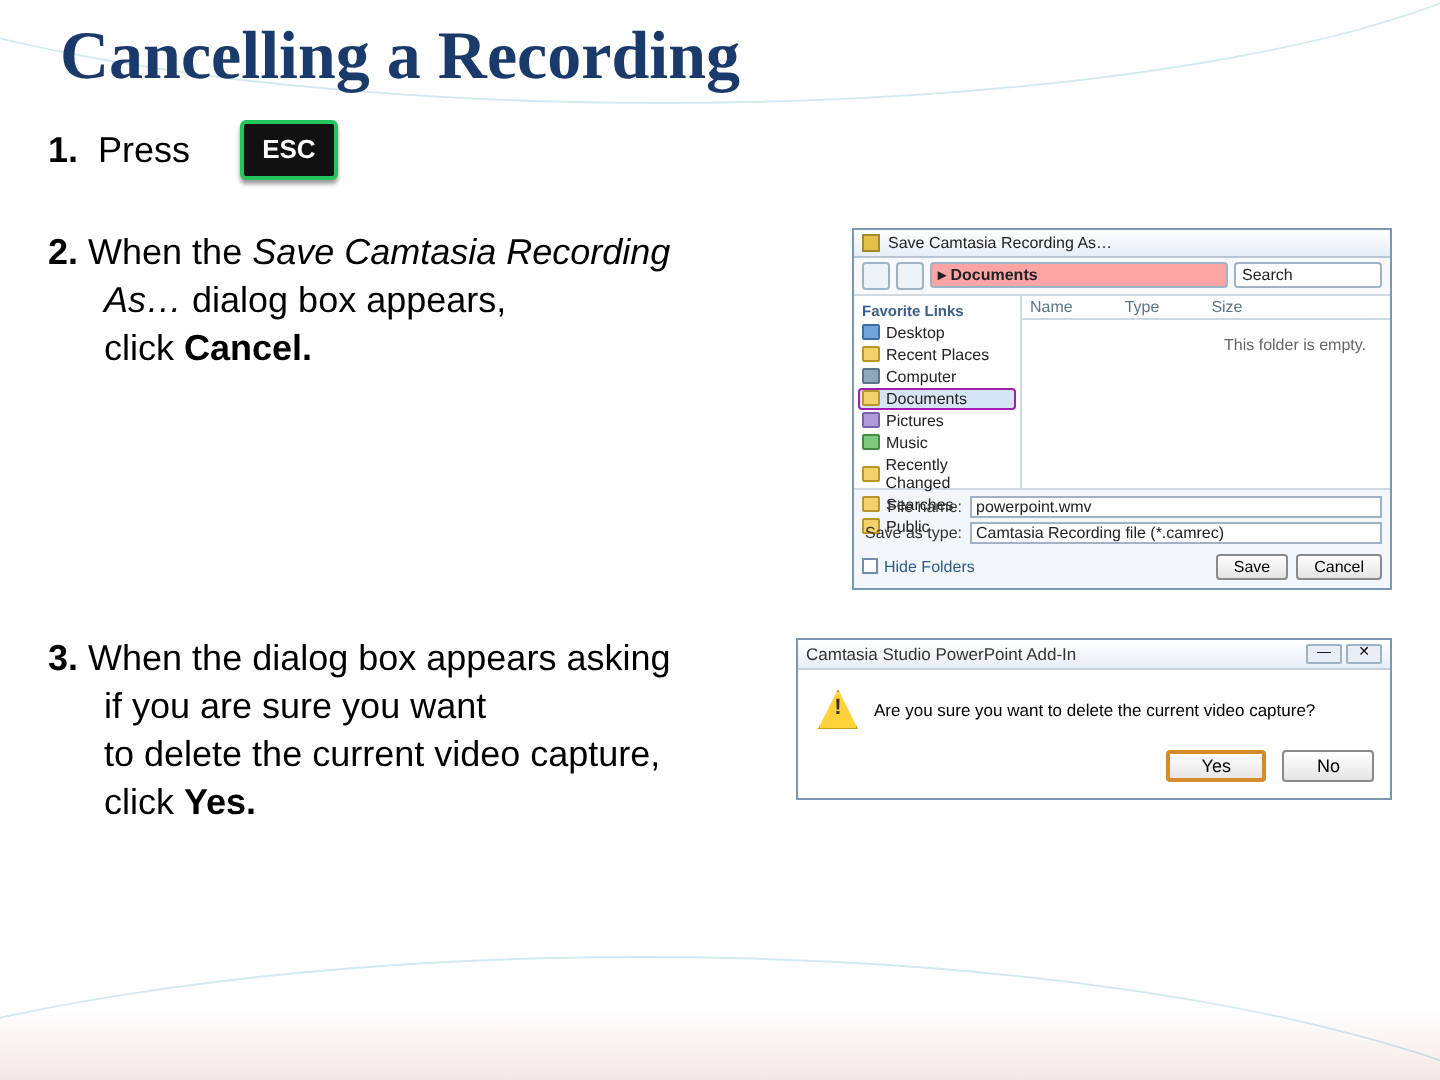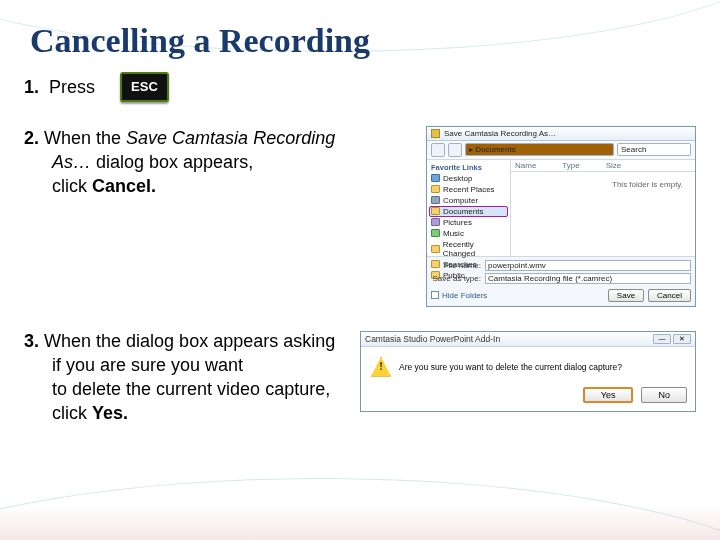--- a/index.html
+++ b/index.html
@@ -21,21 +21,21 @@
   body::before { width: 900px; height: 200px; left: -120px; top: -150px; }
   body::after  { width: 1000px; height: 260px; left: -180px; bottom: -200px; }
   .bottom-stripe {
     position: absolute;
     left: 0; right: 0; bottom: 0;
     height: 36px;
     background: linear-gradient(to top, rgba(180,60,60,0.12), rgba(180,60,60,0));
     z-index: 0;
   }
 
-  .slide { position: relative; z-index: 1; padding: 22px 24px 0 24px; }
+  .slide { position: relative; z-index: 1; padding: 10px 24px 0 24px; }
 
   .title {
     font-family: "Times New Roman", Georgia, serif;
     font-size: 34px;
     color: #1a3a6b;
     margin: 0 0 14px 6px;
   }
 
   .step { display: flex; align-items: flex-start; gap: 14px; margin-bottom: 22px; }
   .step-text {
@@ -51,21 +51,21 @@
 
   
   .esc-key {
     display: inline-block;
     background: #111;
     color: #fff;
     font-family: Arial, sans-serif;
     font-weight: bold;
     font-size: 13px;
     padding: 4px 9px;
-    border: 2px solid #4d7c0f;
+    border: 2px solid #22c55e;
     border-radius: 3px;
     box-shadow: 0 2px 2px rgba(0,0,0,0.4);
     position: relative;
     top: -2px;
   }
 
   
   .save-dlg {
     width: 270px;
     border: 1px solid #7a97b3;
@@ -84,22 +84,22 @@
   .sd-nav {
     display: flex; align-items: center; gap: 3px;
     padding: 2px 4px;
     background: #f7f9fc;
     border-bottom: 1px solid #d0d8e2;
   }
   .sd-nav .arrow {
     width: 14px; height: 14px; border:1px solid #9fb3c7; border-radius:2px; background:#eef3f9;
   }
   .sd-nav .path {
-    flex:1; border:1px solid #9fb3c7; border-radius:2px; background:#a16207; padding:1px 3px;
-    white-space:nowrap; overflow:hidden;
+    flex:1; border:1px solid #9fb3c7; border-radius:2px; background:#fca5a5; padding:1px 3px;
+    white-space:nowrap; overflow:hidden;font-weight:bold;
   }
   .sd-nav .search {
     width: 74px; border:1px solid #9fb3c7; border-radius:2px; background:#fff; padding:1px 3px;
   }
   .sd-body { display:flex; height: 96px; }
   .sd-side {
     width: 84px; border-right:1px solid #d0d8e2; background:#fff; padding:2px 2px;
   }
   .sd-side .hdr { color:#3a5f8a; font-weight:bold; padding:1px 2px; font-size:7.5px; }
   .sd-side .item { display:flex; align-items:center; gap:3px; padding:1px 2px; }
@@ -126,21 +126,21 @@
   .sd-hidefold { display:flex; align-items:center; gap:3px; color:#2a5a8f; }
   .sd-hidefold .chev { width:8px; height:8px; border:1px solid #6f8eae; background:#fff; }
   .sd-spacer { flex:1; }
   .sd-btn {
     border:1px solid #8a8a8a; background:linear-gradient(#fff,#e5e5e5);
     padding:1px 8px; border-radius:2px; font-size:8px;
   }
 
   
   .confirm-dlg {
-    width: 336px;
+    width: 298px;
     border: 1px solid #7a97b3;
     background: #fff;
     font-family: "Segoe UI", Tahoma, sans-serif;
     font-size: 8.5px;
   }
   .cd-title {
     display:flex; align-items:center;
     padding:2px 4px;
     background:linear-gradient(#fff,#e8eef7);
     border-bottom:1px solid #c6d1de;
@@ -285,21 +285,21 @@
     </div>
 
     <div class="confirm-dlg" style="margin-top:2px;">
       <div class="cd-title">
         <span class="ttl">Camtasia Studio PowerPoint Add-In</span>
         <span class="cd-ctrl">—</span>
         <span class="cd-ctrl">✕</span>
       </div>
       <div class="cd-body">
         <span class="cd-icon"></span>
-        <span>Are you sure you want to delete the current dialog capture?</span>
+        <span>Are you sure you want to delete the current video capture?</span>
       </div>
       <div class="cd-btns">
         <button class="cd-btn primary">Yes</button>
         <button class="cd-btn">No</button>
       </div>
     </div>
   </div>
 
 </div>
 

